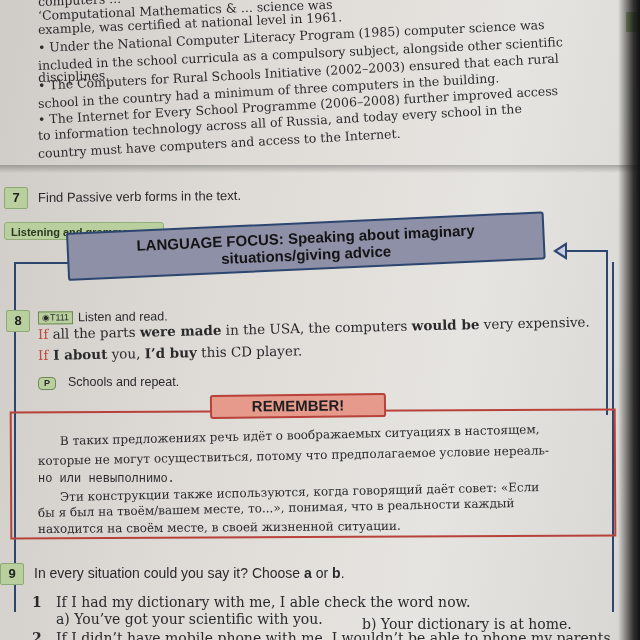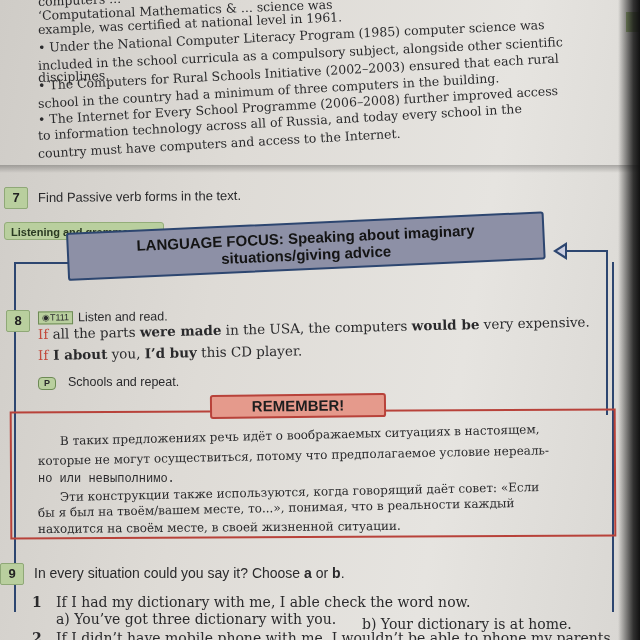--- a/index.html
+++ b/index.html
@@ -95,18 +95,18 @@
 <div class="ru" style="top:490px;left:60px;transform:rotate(-1.2deg);">Эти конструкции также используются, когда говорящий даёт совет: «Если</div>
 <div class="ru" style="top:506px;transform:rotate(-1.2deg);">бы я был на твоём/вашем месте, то...», понимая, что в реальности каждый</div>
 <div class="ru" style="top:522px;transform:rotate(-0.5deg);">находится на своём месте, в своей жизненной ситуации.</div>
 
 <div class="ex-num" style="top:563px;left:0px;">9</div>
 <div class="ex-text" style="top:565px;font-size:14px;left:34px;">
   <span>In every situation could you say it? Choose </span><b>a</b><span> or </span><b>b</b><span>.</span>
 </div>
 <div class="q" style="top:594px;left:32px;font-weight:bold;">1</div>
 <div class="q" style="top:594px;left:56px;">If I had my dictionary with me, I able check the word now.</div>
-<div class="q" style="top:611px;left:56px;">a) You’ve got three dictionary with you.</div>
+<div class="q" style="top:611px;left:56px;">a) You’ve got your scientific with you.</div>
 <div class="q" style="top:616px;left:362px;">b) Your dictionary is at home.</div>
 <div class="q" style="top:630px;left:32px;font-weight:bold;">2</div>
 <div class="q" style="top:630px;left:56px;">If I didn’t have mobile phone with me, I wouldn’t be able to phone my parents</div>
 
 <div class="right-shadow"></div>
 
 </body></html>

